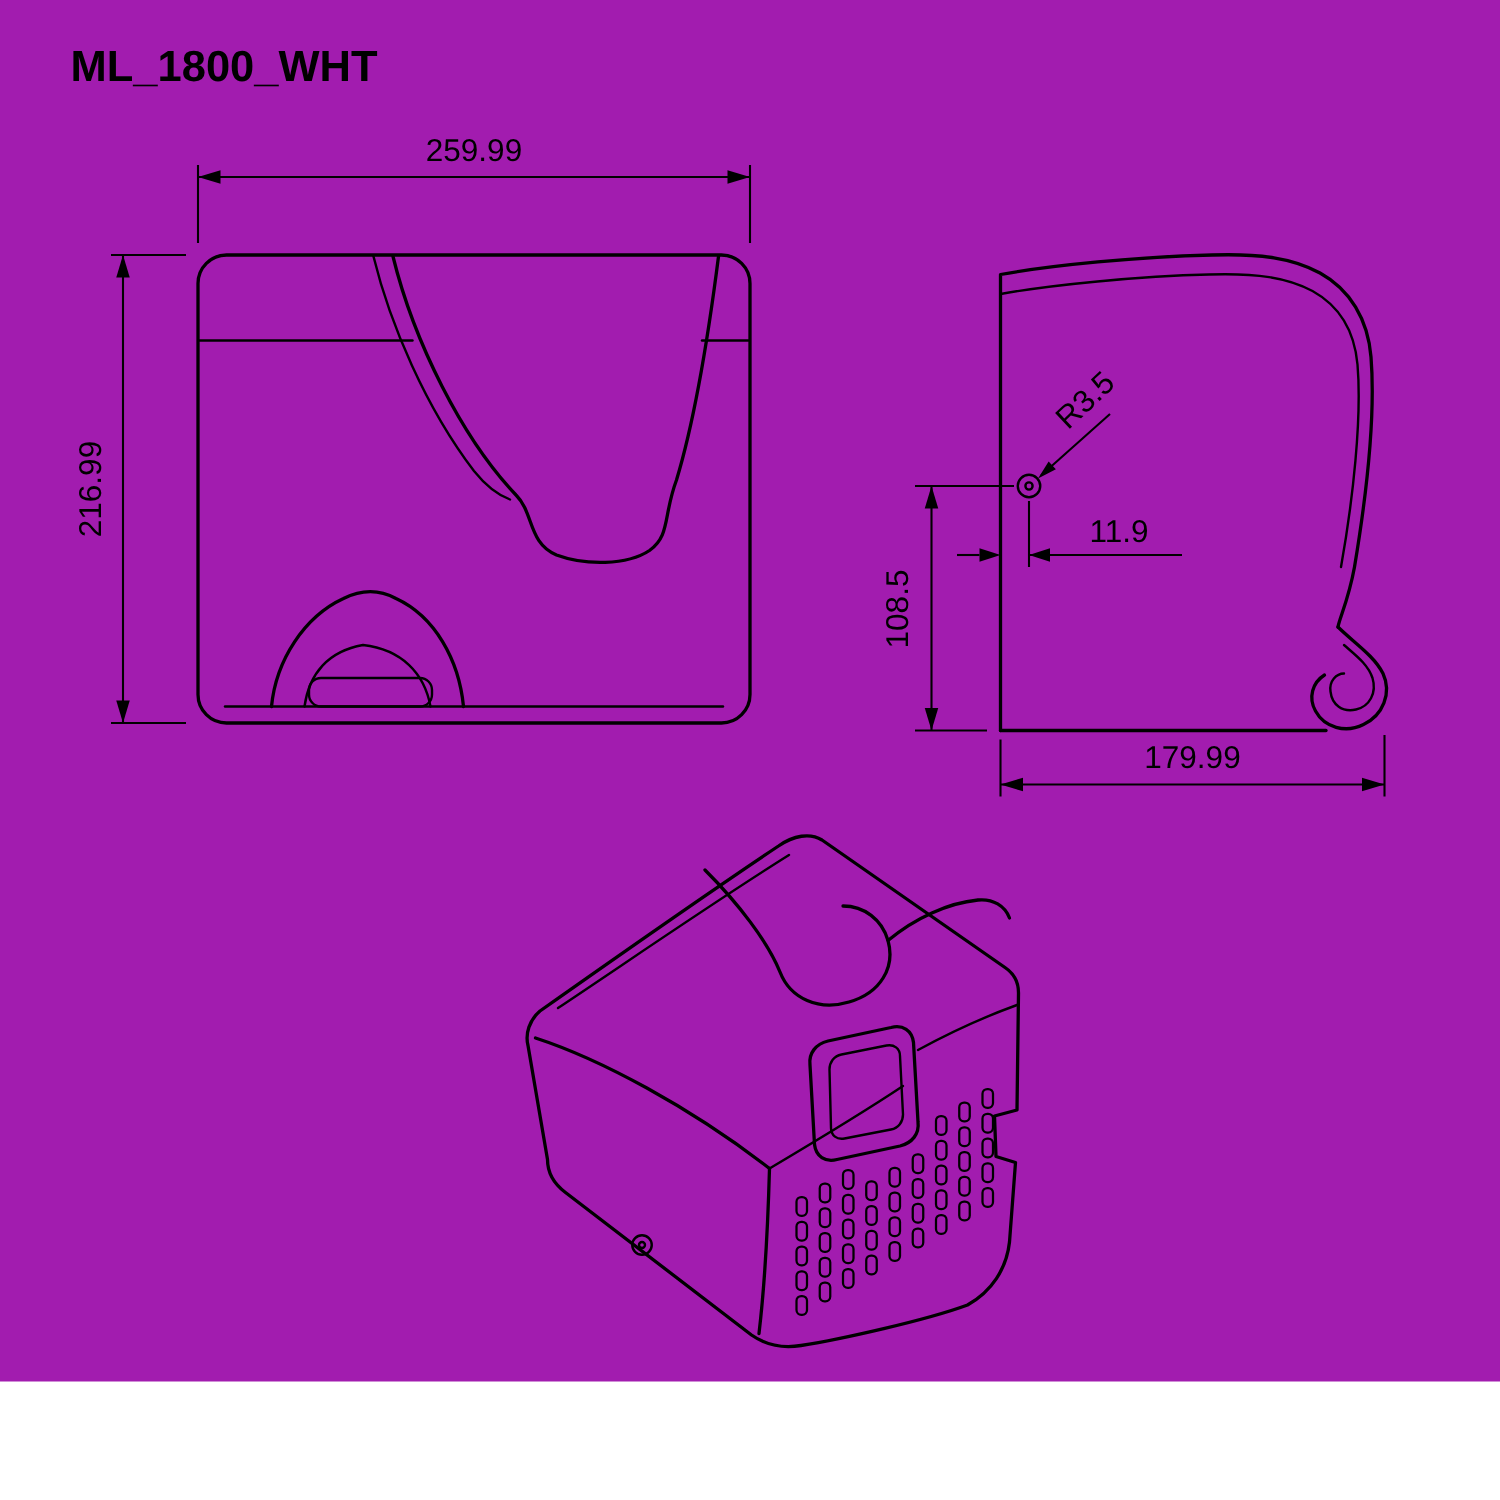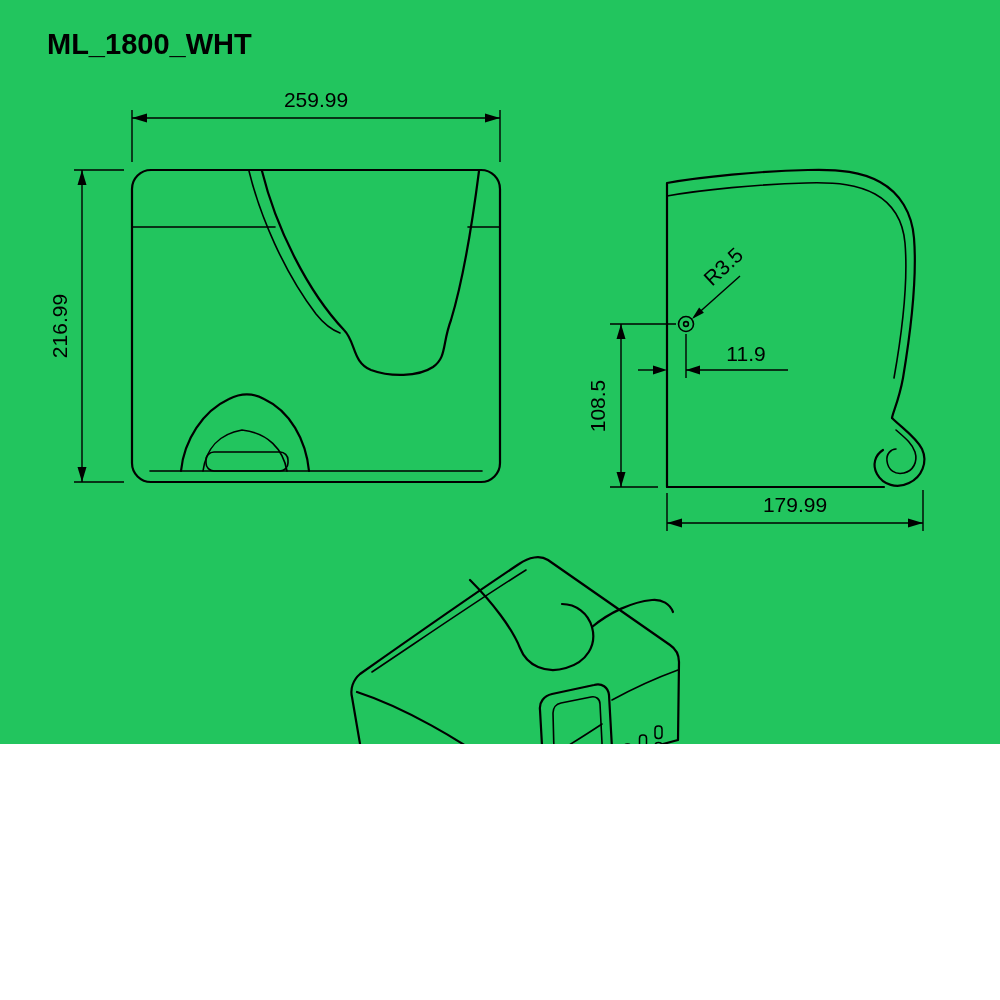--- a/index.html
+++ b/index.html
@@ -6,22 +6,22 @@
     margin: 0;
     padding: 0;
     background: #ffffff;
     width: 1000px;
     height: 1000px;
     font-family: "Liberation Sans", sans-serif;
   }
   .page {
     position: relative;
     width: 1000px;
-    height: 744px;
-    background: #22c55e;
+    height: 921px;
+    background: #a21caf;
     overflow: hidden;
   }
   svg { display: block; }
   .outline {
     fill: none;
     stroke: #000000;
     stroke-width: 2.2;
     stroke-linecap: round;
     stroke-linejoin: round;
   }

